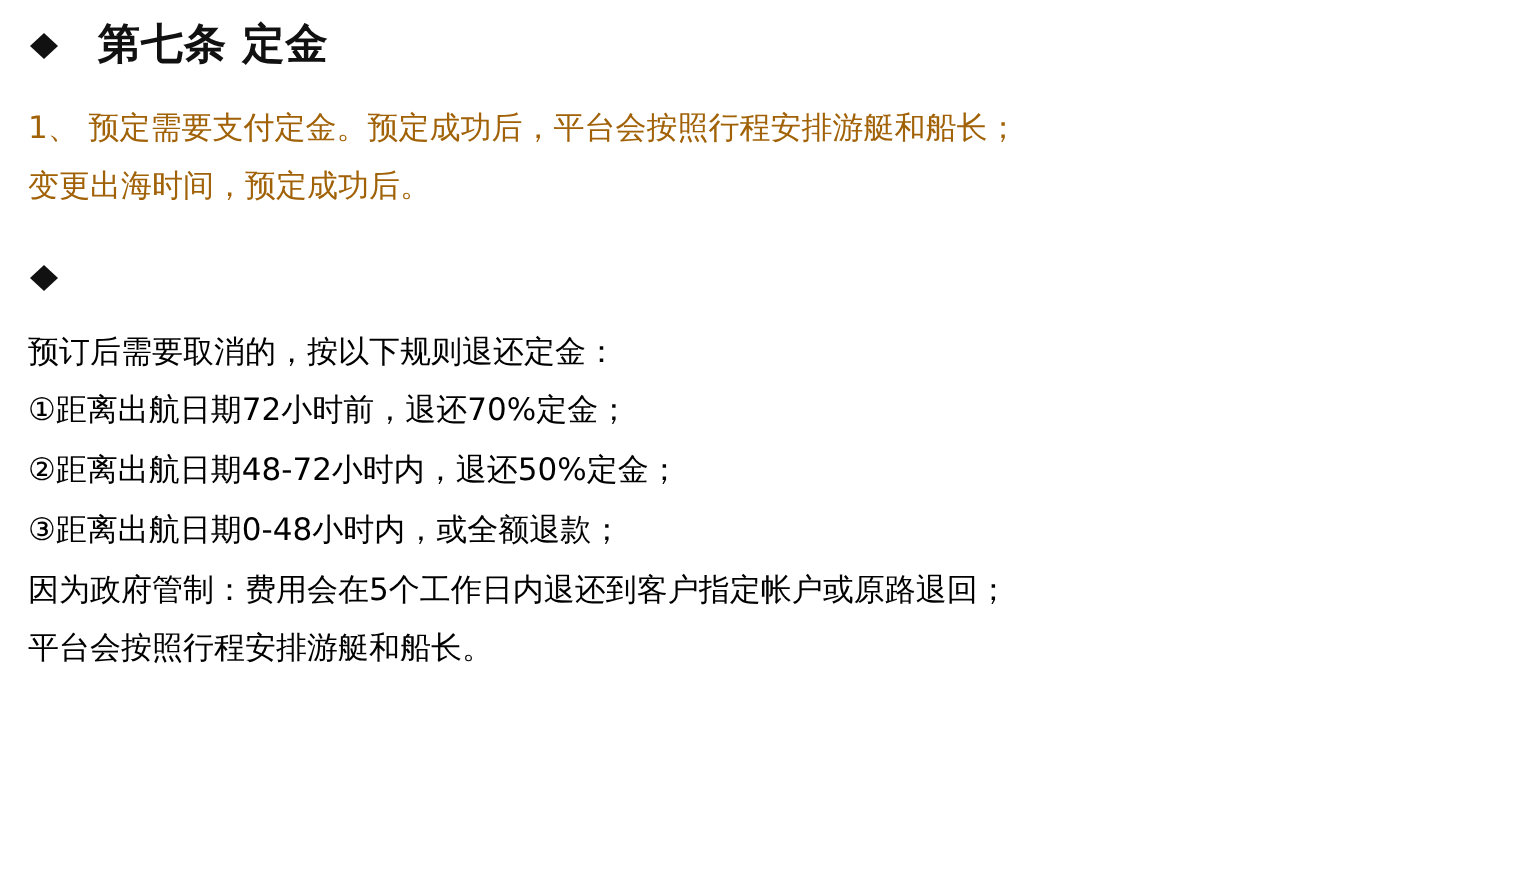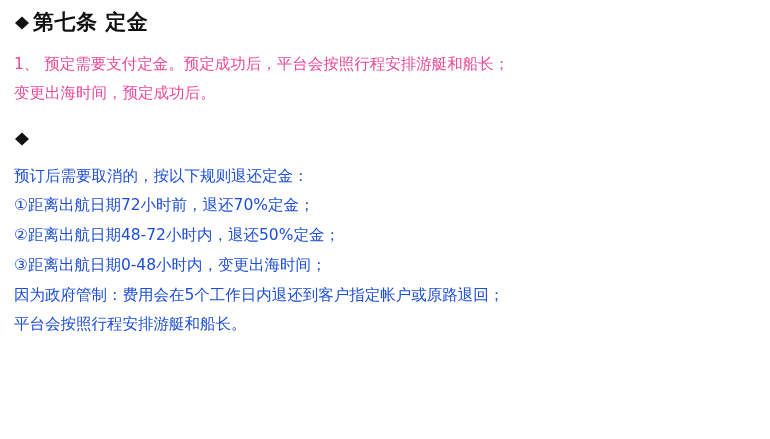--- a/index.html
+++ b/index.html
@@ -40,36 +40,37 @@
     height: 16px;
     margin-right: 3px;
     position: relative;
     top: 1px;
   }
   .diamond-icon svg {
     display: block;
   }
   .heading-text {
     display: inline-block;
+    margin-left: 16px;
   }
   .body-block {
     font-size: 15.5px;
     line-height: 1.85;
-    color: #ec4899;
+    color: #a16207;
   }
   .body-line {
     white-space: pre-wrap;
   }
   .gap-1 { height: 14px; }
   .gap-2 { height: 22px; }
   .gap-3 { height: 16px; }
   .list-block {
     font-size: 15.5px;
     line-height: 1.92;
-    color: #1d4ed8;
+    color: #000000;
   }
   .list-line {
     white-space: pre-wrap;
   }
 </style>
 </head>
 <body>
 
 <div class="page">
 
@@ -101,19 +102,19 @@
         </svg>
       </span>
     </div>
 
     <div class="gap-3"></div>
 
     <div class="list-block">
       <div class="list-line">预订后需要取消的，按以下规则退还定金：</div>
       <div class="list-line">①距离出航日期72小时前，退还70%定金；</div>
       <div class="list-line">②距离出航日期48-72小时内，退还50%定金；</div>
-      <div class="list-line">③距离出航日期0-48小时内，变更出海时间；</div>
+      <div class="list-line">③距离出航日期0-48小时内，或全额退款；</div>
       <div class="list-line">因为政府管制：费用会在5个工作日内退还到客户指定帐户或原路退回；</div>
       <div class="list-line">平台会按照行程安排游艇和船长。</div>
     </div>
   </div>
 
 </div>
 
 </body></html>

